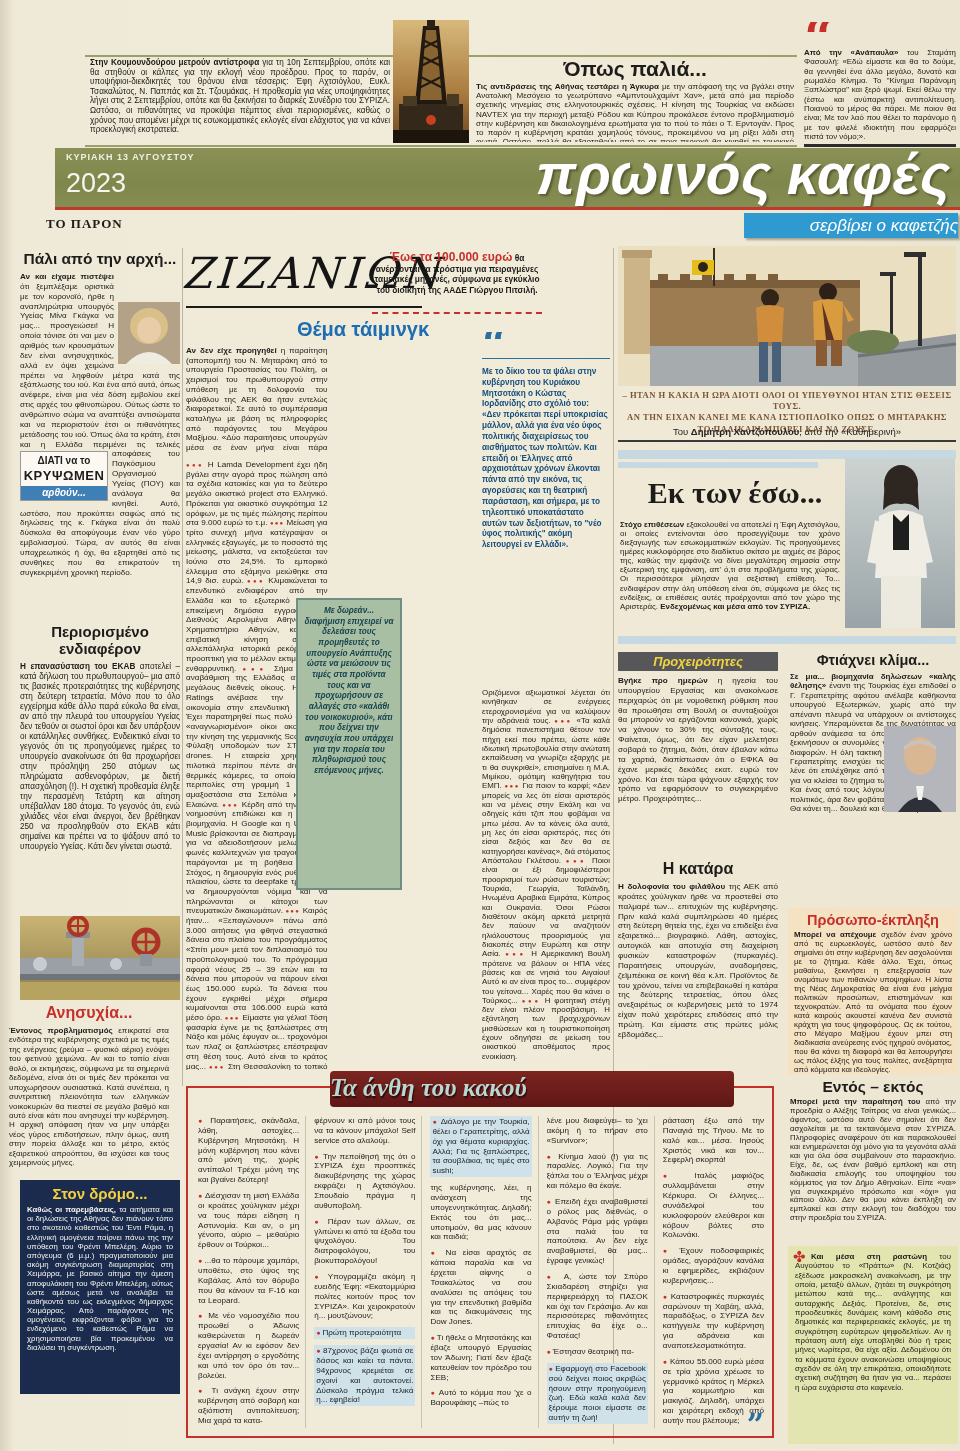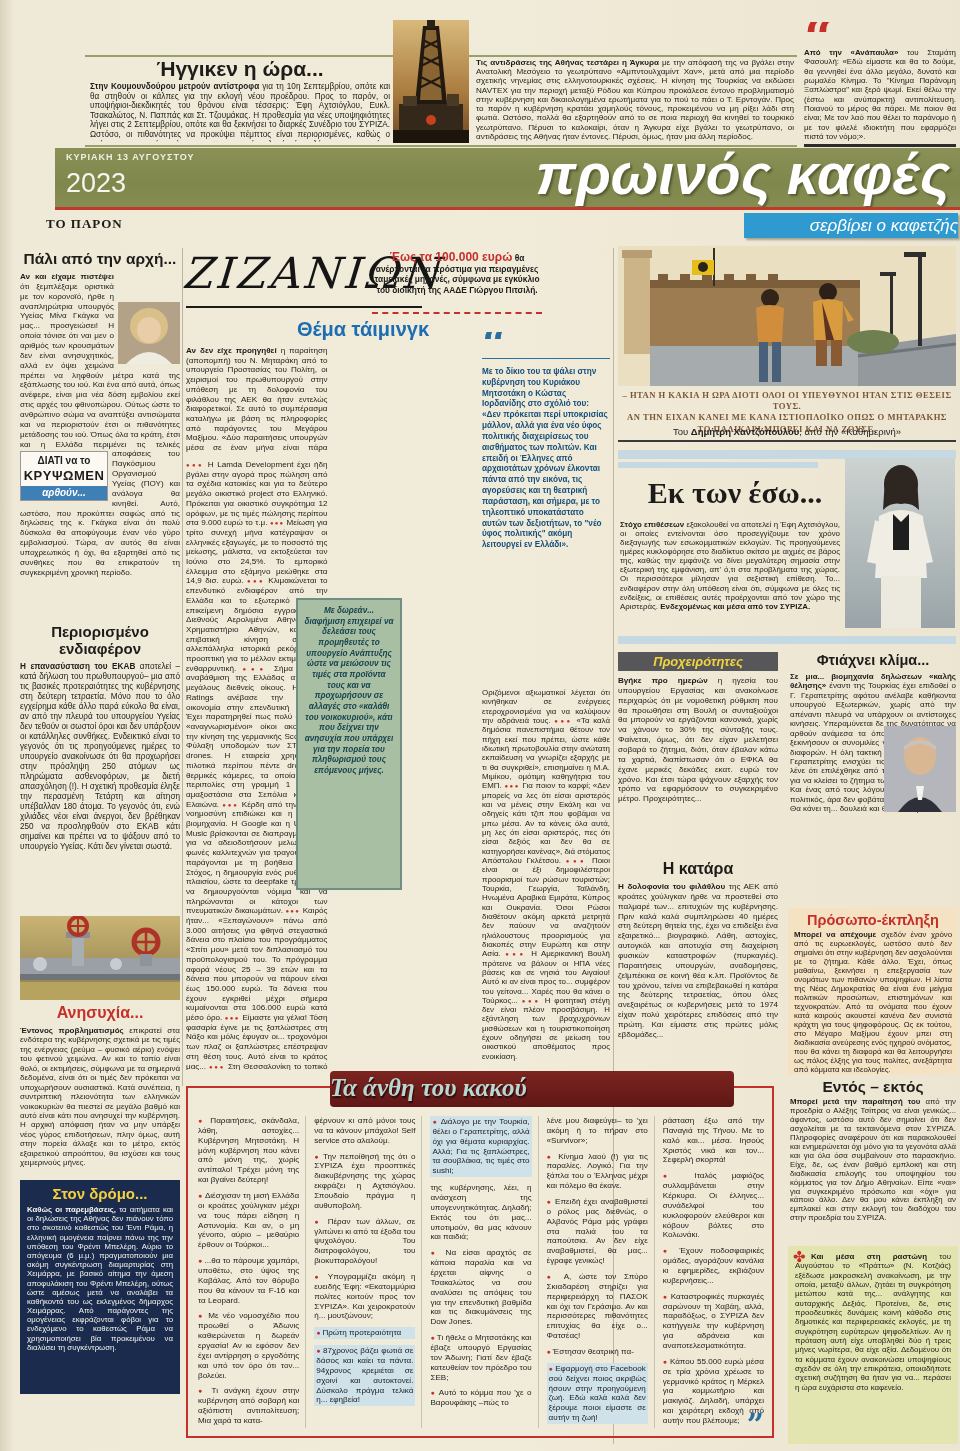--- a/index.html
+++ b/index.html
@@ -25,21 +25,20 @@
   .tealbox{background:#a9bfa4;border:2px solid #6f8f85;color:#17444e;font-weight:bold;font-style:italic;text-align:center;}
   .peachbox{background:#f5e2c2;}
   .khakibox{background:#e3e5b0;}
 </style>
 </head>
 <body>
 
 <div class="abs" style="left:85px;top:55px;width:712px;height:88px;border-top:2px solid #9aa06a;border-bottom:2px solid #9aa06a;"></div>
 
 <div class="abs" style="left:90px;top:58px;width:300px;height:84px;overflow:hidden;">
-  <div style="font-weight:bold;font-size:21px;text-align:center;line-height:1;margin-bottom:3px;">Ήγγικεν η ώρα...</div>
   <div class="bt" style="font-size:8.2px;line-height:1.17;">
     <b>Στην Κουμουνδούρου μετρούν αντίστροφα</b><span> για τη 10η Σεπτεμβρίου, οπότε και θα στηθούν οι κάλπες για την εκλογή νέου προέδρου. Προς το παρόν, οι υποψήφιοι-διεκδικητές του θρόνου είναι τέσσερις: Έφη Αχτσιόγλου, Ευκλ. Τσακαλώτος, Ν. Παππάς και Στ. Τζουμάκας. Η προθεσμία για νέες υποψηφιότητες λήγει στις 2 Σεπτεμβρίου, οπότε και θα ξεκινήσει το διαρκές Συνέδριο του ΣΥΡΙΖΑ. Ωστόσο, οι πιθανότητες να προκύψει πέμπτος είναι περιορισμένες, καθώς ο χρόνος που απομένει μέχρι τις εσωκομματικές εκλογές είναι ελάχιστος για να κάνει προεκλογική εκστρατεία.</span>
   </div>
 </div>
 
 <svg class="abs" style="left:393px;top:20px;" width="76" height="123" viewBox="0 0 76 123">
   <defs>
       <linearGradient id="sky1" x1="0" y1="0" x2="0" y2="1">
     <stop offset="0" stop-color="#d8b97c"></stop>
         <stop offset="0.6" stop-color="#a97a3e"></stop>
@@ -52,20 +51,21 @@
   <path d="M30 20 L46 28 M46 20 L30 28 M28 36 L48 46 M48 36 L28 46 M26 56 L50 68 M50 56 L26 68" stroke="#221a10" stroke-width="2" fill="none"></path>
   <rect x="34" y="0" width="8" height="8" fill="#2a2016"></rect>
   <rect x="6" y="84" width="64" height="26" fill="#33281a"></rect>
   <rect x="10" y="76" width="14" height="10" fill="#4a3a24"></rect>
   <rect x="54" y="74" width="12" height="12" fill="#4a3a24"></rect>
   <circle cx="38" cy="100" r="5" fill="#c8401e"></circle>
   <rect x="0" y="110" width="76" height="13" fill="#1d150c"></rect>
 </svg>
 
 <div class="abs" style="left:476px;top:58px;width:318px;height:84px;overflow:hidden;">
+  <div style="font-weight:bold;font-size:21px;text-align:center;line-height:1;margin-bottom:3px;">Όπως παλιά...</div>
   <div class="bt" style="font-size:8.1px;line-height:1.14;">
     <b>Τις αντιδράσεις της Αθήνας τεστάρει η Άγκυρα</b><span> με την απόφασή της να βγάλει στην Ανατολική Μεσόγειο το γεωτρύπανο «Αμπντουλχαμίντ Χαν», μετά από μια περίοδο σχετικής νηνεμίας στις ελληνοτουρκικές σχέσεις. Η κίνηση της Τουρκίας να εκδώσει NAVTEX για την περιοχή μεταξύ Ρόδου και Κύπρου προκάλεσε έντονο προβληματισμό στην κυβέρνηση και δικαιολογημένα ερωτήματα για το πού το πάει ο Τ. Ερντογάν. Προς το παρόν η κυβέρνηση κρατάει χαμηλούς τόνους, προκειμένου να μη ρίξει λάδι στη φωτιά. Ωστόσο, πολλά θα εξαρτηθούν από το σε ποια περιοχή θα κινηθεί το τουρκικό γεωτρύπανο. Πέρυσι το καλοκαίρι, όταν η Άγκυρα είχε βγάλει το γεωτρύπανο, οι αντιδράσεις της Αθήνας ήταν έντονες. Πέρυσι, όμως, ήταν μια άλλη περίοδος.</span>
   </div>
 </div>
 
 <div class="abs" style="left:804px;top:22px;width:152px;height:122px;border-bottom:3px solid #2c2c2c;overflow:hidden;">
   <div class="qmark-red" style="height:26px;">“</div>
   <div class="bt" style="font-size:7.9px;line-height:1.18;">
     <b>Από την «Ανάπαυλα»</b><span> του Σταμάτη Φασουλή: «Εδώ είμαστε και θα το δούμε, θα γεννηθεί ένα άλλο μεγάλο, δυνατό και ρωμαλέο Κίνημα. Το "Κίνημα Παράνομη Ξαπλώστρα" και ξερό ψωμί. Εκεί θέλω την (έστω και ανύπαρκτη) αντιπολίτευση. Ποιανού το μέρος θα πάρει. Με ποιον θα είναι; Με τον λαό που θέλει το παράνομο ή με τον φιλελέ ιδιοκτήτη που εφαρμόζει πιστά τον νόμο;».</span>
   </div>
@@ -123,21 +123,21 @@
   <circle cx="58" cy="10" r="9" fill="none" stroke="#b03226" stroke-width="4"></circle>
   <path d="M58 2 V18 M50 10 H66" stroke="#b03226" stroke-width="2"></path>
   <circle cx="126" cy="26" r="12" fill="none" stroke="#b03226" stroke-width="5"></circle>
   <path d="M126 15 V37 M115 26 H137" stroke="#b03226" stroke-width="2.5"></path>
   <rect x="120" y="38" width="12" height="12" fill="#8e949a"></rect>
   <circle cx="20" cy="48" r="7" fill="#c6ccd2"></circle>
     <circle cx="96" cy="48" r="6" fill="#c6ccd2"></circle>
   <rect x="0" y="66" width="160" height="18" fill="#b5a35f"></rect>
 </svg>
 
-<div class="abs" style="left:20px;top:1004px;width:160px;height:172px;overflow:hidden;">
+<div class="abs" style="left:9px;top:1004px;width:160px;height:172px;overflow:hidden;">
   <div class="hdr-black" style="font-size:16px;color:#c5302a;margin-bottom:4px;">Ανησυχία...</div>
   <div class="bt" style="font-size:8px;line-height:1.18;">
     <b>Έντονος προβληματισμός</b><span> επικρατεί στα ενδότερα της κυβέρνησης σχετικά με τις τιμές της ενέργειας (ρεύμα – φυσικό αέριο) ενόψει του φετινού χειμώνα. Αν και το τοπίο είναι θολό, οι εκτιμήσεις, σύμφωνα με τα σημερινά δεδομένα, είναι ότι οι τιμές δεν πρόκειται να υποχωρήσουν ουσιαστικά. Κατά συνέπεια, η συντριπτική πλειονότητα των ελληνικών νοικοκυριών θα πιεστεί σε μεγάλο βαθμό και αυτό είναι κάτι που ανησυχεί την κυβέρνηση. Η αρχική απόφαση ήταν να μην υπάρξει νέος γύρος επιδοτήσεων, πλην όμως, αυτή στην πορεία άλλαξε και το μέτρο, εκτός εξαιρετικού απροόπτου, θα ισχύσει και τους χειμερινούς μήνες.</span>
   </div>
 </div>
 
 <div class="abs navybox" style="left:20px;top:1180px;width:160px;height:214px;overflow:hidden;padding:0;">
   <div style="color:#f4d03f;font-weight:bold;font-size:15px;text-align:center;padding:5px 0 3px 0;">Στον δρόμο...</div>
   <div class="bt" style="font-size:7.8px;line-height:1.18;padding:0 7px;color:#f6f6ec;">
     <b>Καθώς οι παρεμβάσεις,</b><span> τα αιτήματα και οι δηλώσεις της Αθήνας δεν πιάνουν τόπο στο σκοτεινό καθεστώς του Έντι Ράμα, η ελληνική ομογένεια παίρνει πάνω της την υπόθεση του Φρέντι Μπελέρη. Αύριο το απόγευμα (6 μ.μ.) πραγματοποιούν μια ακόμη συγκέντρωση διαμαρτυρίας στη Χειμάρρα, με βασικό αίτημα την άμεση αποφυλάκιση του Φρέντι Μπελέρη, ούτως ώστε αμέσως μετά να αναλάβει τα καθήκοντά του ως εκλεγμένος δήμαρχος Χειμάρρας. Από παράγοντες της ομογένειας εκφράζονται φόβοι για το ενδεχόμενο το καθεστώς Ράμα να χρησιμοποιήσει βία προκειμένου να διαλύσει τη συγκέντρωση.</span>

